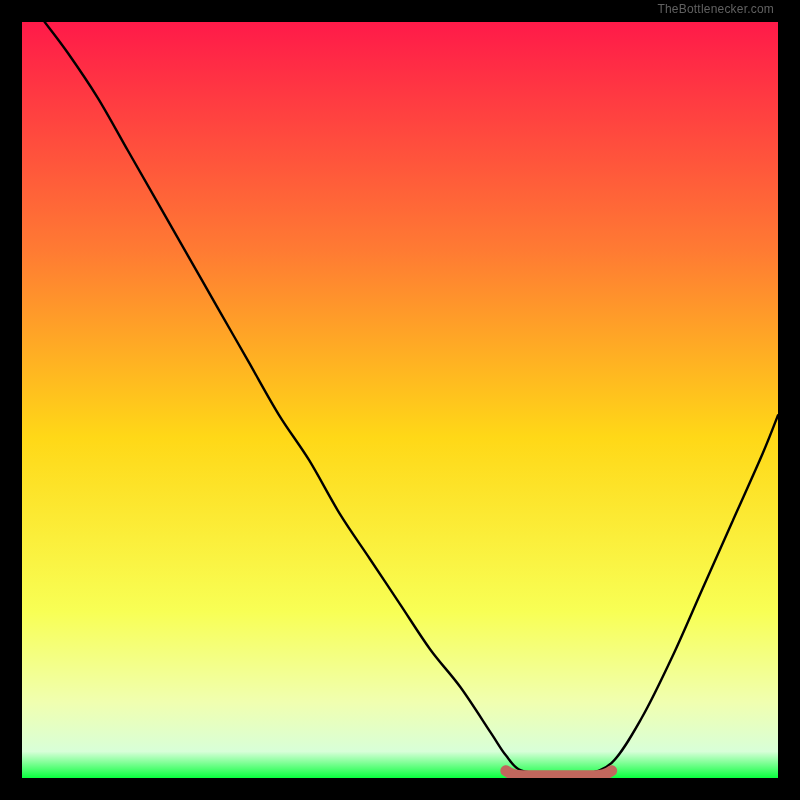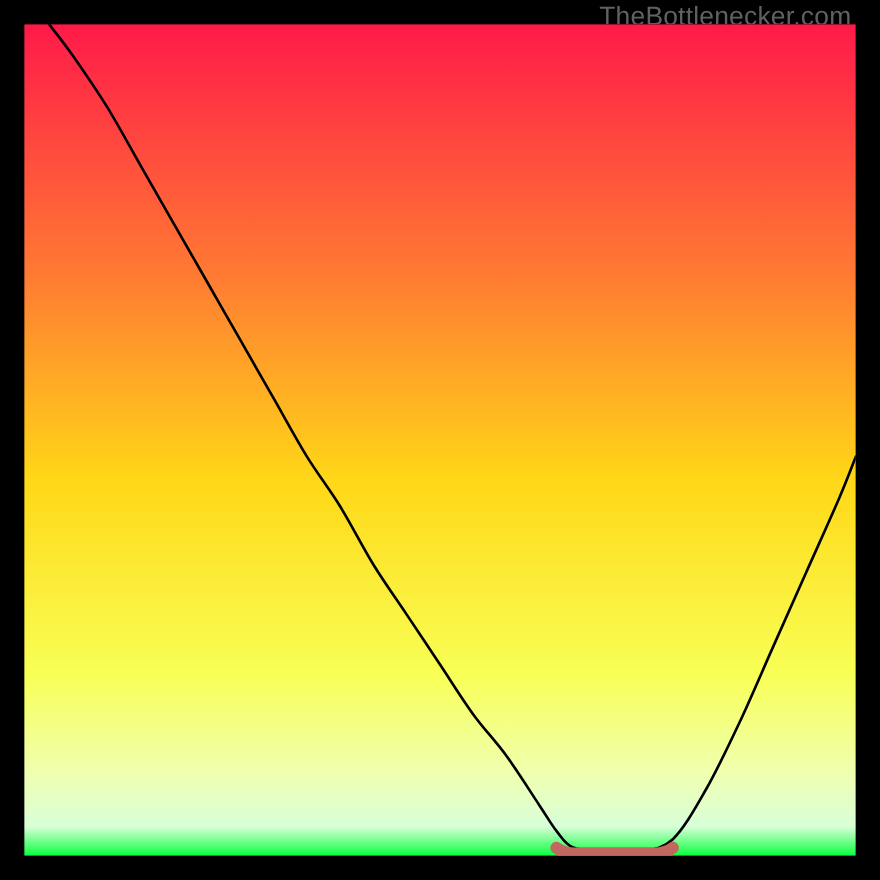--- a/index.html
+++ b/index.html
@@ -24,21 +24,21 @@
     left: 0;
     top: 0;
     width: 756px;
     height: 756px;
   }
   .watermark {
     position: absolute;
     top: 2px;
     right: 26px;
     color: #616161;
-    font-size: 24px;
+    font-size: 12px;
     font-weight: 500;
     letter-spacing: 0.2px;
   }
   svg { display: block; }
 </style>
 </head>
 <body>
 
 <div class="watermark">TheBottlenecker.com</div>
 

